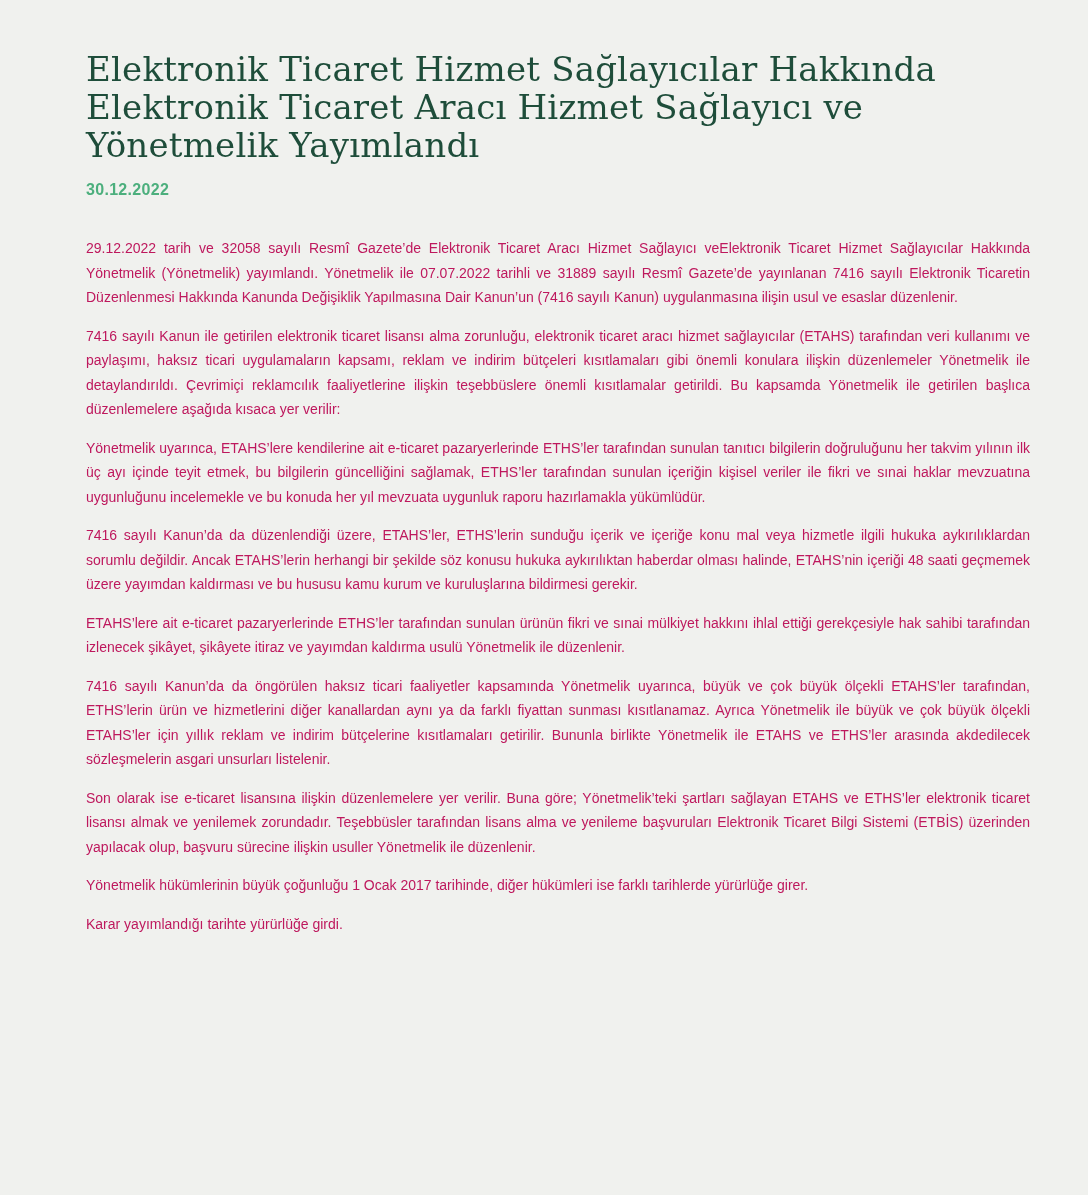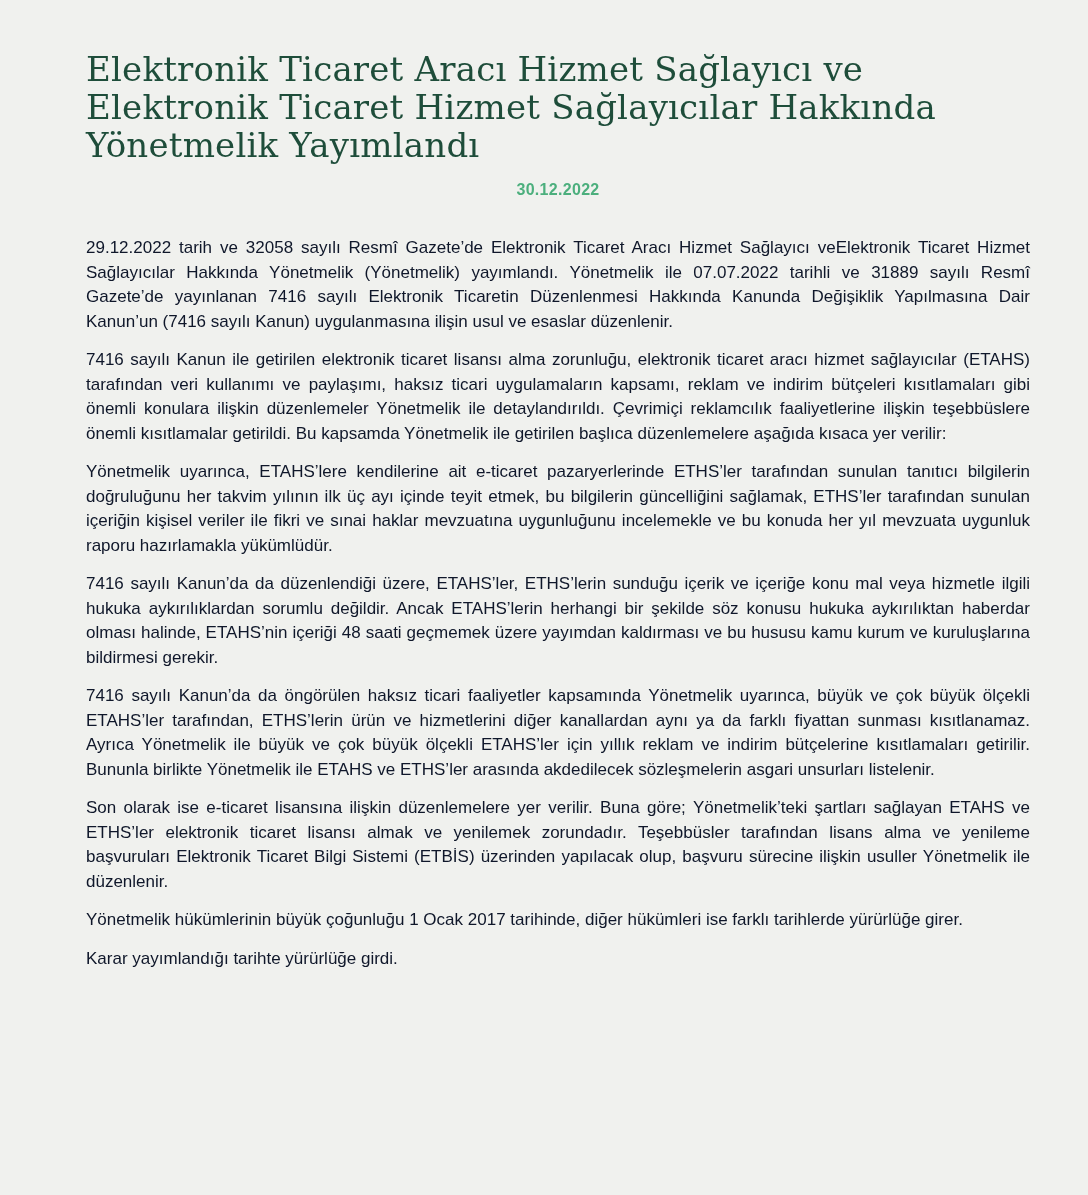--- a/index.html
+++ b/index.html
@@ -28,49 +28,49 @@
     letter-spacing: 0.2px;
     color: #1E4D3A;
   }
   .title span { display: block; }
   .pub-date {
     margin-top: 17px;
     font-size: 16px;
     font-weight: 700;
     letter-spacing: 0.3px;
     color: #4CAF7D;
-    text-align: center;
   }
   .article-body {
     margin-top: 37px;
   }
   .article-body p {
     margin: 0 0 14px 0;
-    font-size: 17px;
+    font-size: 14px;
     line-height: 24.5px;
-    color: #0f172a;
+    color: #be185d;
     text-align: justify;
   }
   .article-body p:last-child { margin-bottom: 16px; }
 </style>
 </head>
 <body>
 
 <div class="page">
   <h1 class="title">
+    <span>Elektronik Ticaret Hizmet Sağlayıcılar Hakkında</span>
     <span>Elektronik Ticaret Aracı Hizmet Sağlayıcı ve</span>
-    <span>Elektronik Ticaret Hizmet Sağlayıcılar Hakkında</span>
     <span>Yönetmelik Yayımlandı</span>
   </h1>
 
   <div class="pub-date">30.12.2022</div>
 
   <div class="article-body">
     <p>29.12.2022 tarih ve 32058 sayılı Resmî Gazete’de Elektronik Ticaret Aracı Hizmet Sağlayıcı veElektronik Ticaret Hizmet Sağlayıcılar Hakkında Yönetmelik (Yönetmelik) yayımlandı. Yönetmelik ile 07.07.2022 tarihli ve 31889 sayılı Resmî Gazete’de yayınlanan 7416 sayılı Elektronik Ticaretin Düzenlenmesi Hakkında Kanunda Değişiklik Yapılmasına Dair Kanun’un (7416 sayılı Kanun) uygulanmasına ilişin usul ve esaslar düzenlenir.</p>
     <p>7416 sayılı Kanun ile getirilen elektronik ticaret lisansı alma zorunluğu, elektronik ticaret aracı hizmet sağlayıcılar (ETAHS) tarafından veri kullanımı ve paylaşımı, haksız ticari uygulamaların kapsamı, reklam ve indirim bütçeleri kısıtlamaları gibi önemli konulara ilişkin düzenlemeler Yönetmelik ile detaylandırıldı. Çevrimiçi reklamcılık faaliyetlerine ilişkin teşebbüslere önemli kısıtlamalar getirildi. Bu kapsamda Yönetmelik ile getirilen başlıca düzenlemelere aşağıda kısaca yer verilir:</p>
     <p>Yönetmelik uyarınca,  ETAHS’lere kendilerine ait e-ticaret pazaryerlerinde ETHS’ler tarafından sunulan tanıtıcı bilgilerin doğruluğunu her takvim yılının ilk üç ayı içinde teyit etmek, bu bilgilerin güncelliğini sağlamak, ETHS’ler tarafından sunulan içeriğin kişisel veriler ile fikri ve sınai haklar mevzuatına uygunluğunu incelemekle ve bu konuda her yıl mevzuata uygunluk raporu hazırlamakla yükümlüdür.</p>
     <p>7416 sayılı Kanun’da da düzenlendiği üzere, ETAHS’ler, ETHS’lerin sunduğu içerik ve içeriğe konu mal veya hizmetle ilgili hukuka aykırılıklardan sorumlu değildir. Ancak ETAHS’lerin herhangi bir şekilde söz konusu hukuka aykırılıktan haberdar olması halinde, ETAHS’nin içeriği 48 saati geçmemek üzere yayımdan kaldırması ve bu hususu kamu kurum ve kuruluşlarına bildirmesi gerekir.</p>
+    <p>ETAHS’lere ait e-ticaret pazaryerlerinde ETHS’ler tarafından sunulan ürünün fikri ve sınai mülkiyet hakkını ihlal ettiği gerekçesiyle hak sahibi tarafından izlenecek şikâyet, şikâyete itiraz ve yayımdan kaldırma usulü Yönetmelik ile düzenlenir.</p>
     <p>7416 sayılı Kanun’da da öngörülen haksız ticari faaliyetler kapsamında Yönetmelik uyarınca, büyük ve çok büyük ölçekli ETAHS’ler tarafından, ETHS’lerin ürün ve hizmetlerini diğer kanallardan aynı ya da farklı fiyattan sunması kısıtlanamaz. Ayrıca Yönetmelik ile büyük ve çok büyük ölçekli ETAHS’ler için yıllık reklam ve indirim bütçelerine kısıtlamaları getirilir. Bununla birlikte Yönetmelik ile ETAHS ve ETHS’ler arasında akdedilecek sözleşmelerin asgari unsurları listelenir.</p>
     <p>Son olarak ise e-ticaret lisansına ilişkin düzenlemelere yer verilir. Buna göre; Yönetmelik’teki şartları sağlayan ETAHS ve ETHS’ler elektronik ticaret lisansı almak ve yenilemek zorundadır. Teşebbüsler tarafından lisans alma ve yenileme başvuruları Elektronik Ticaret Bilgi Sistemi (ETBİS) üzerinden yapılacak olup, başvuru sürecine ilişkin usuller Yönetmelik ile düzenlenir.</p>
     <p>Yönetmelik hükümlerinin büyük çoğunluğu 1 Ocak 2017 tarihinde, diğer hükümleri ise farklı tarihlerde yürürlüğe girer.</p>
     <p>Karar yayımlandığı tarihte yürürlüğe girdi.</p>
   </div>
 </div>
 
 </body></html>

